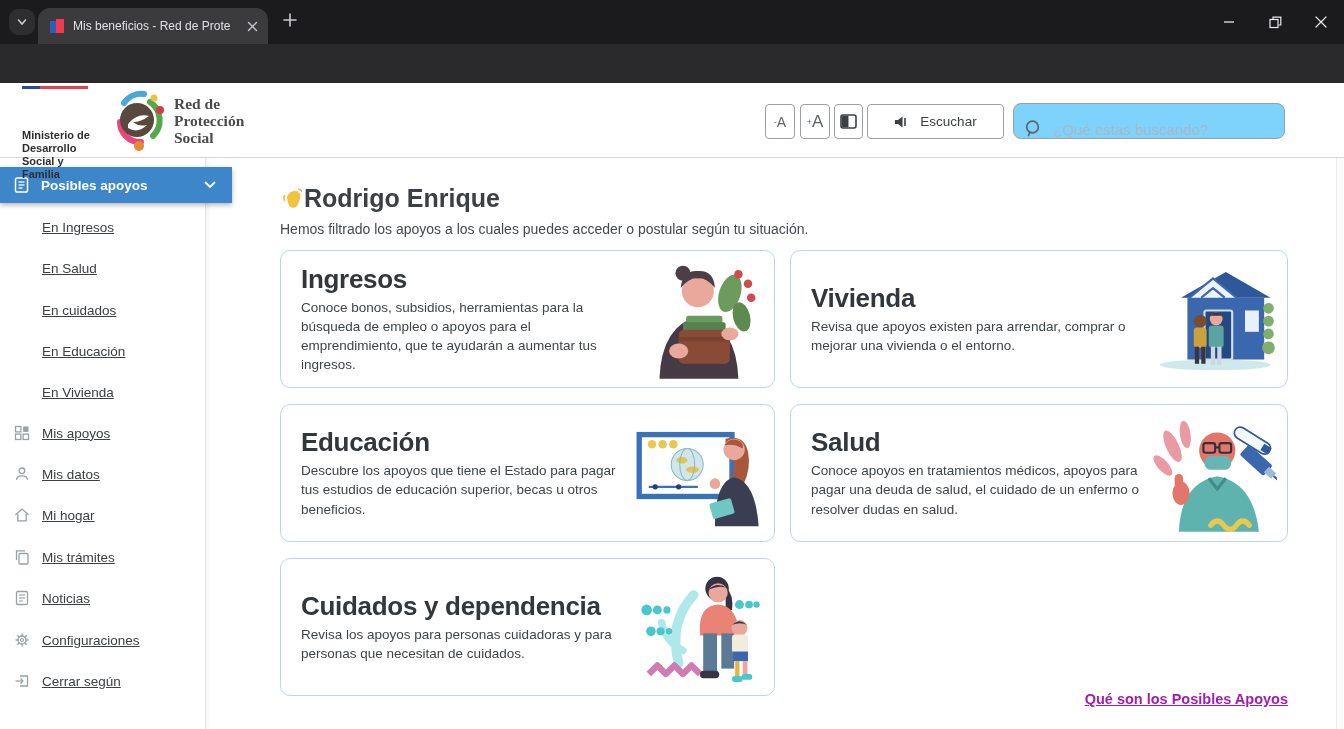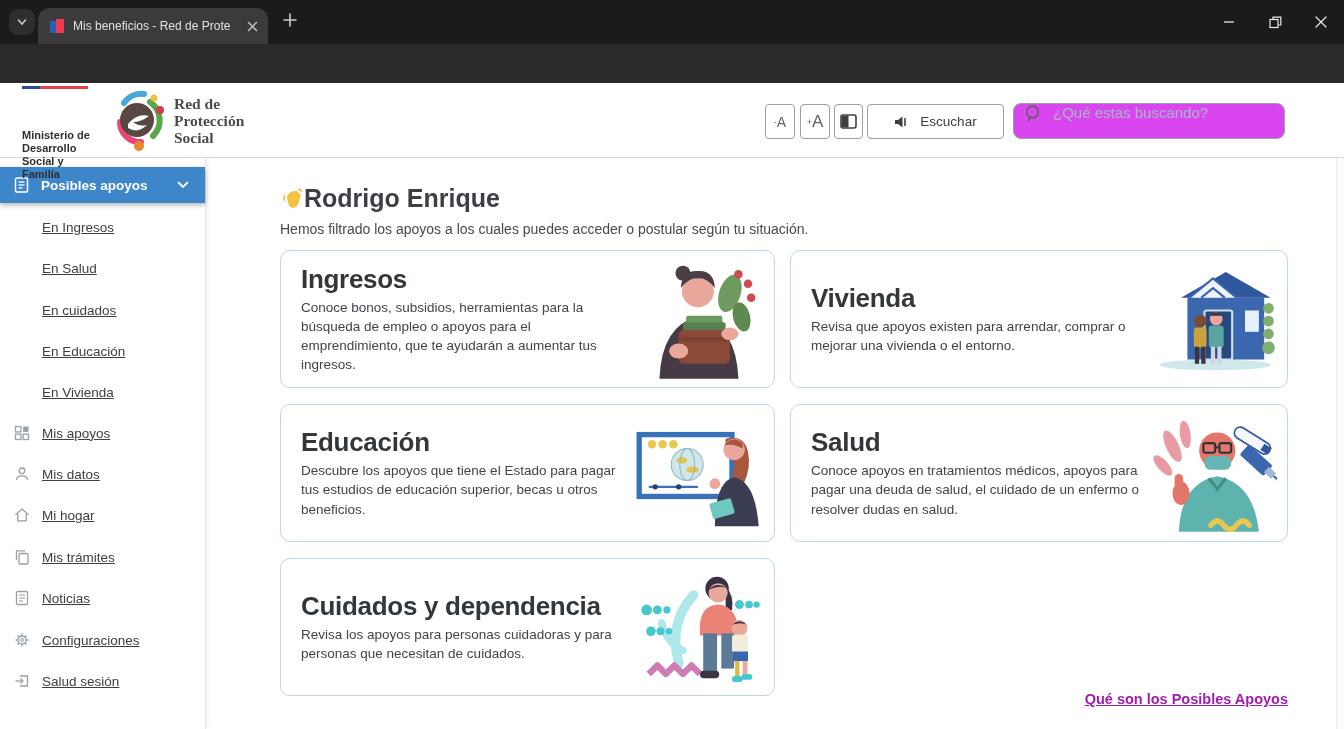--- a/index.html
+++ b/index.html
@@ -49,31 +49,31 @@
   .brand-text { margin-left:8px; font-family:"Liberation Serif", serif; font-weight:bold;
                 font-size:15.5px; line-height:17px; color:#4b4b4d; }
   .hdr-controls { position:absolute; top:21px; left:765px; display:flex; align-items:center; }
   .hbtn { height:35px; border:1px solid #9aa0a6; border-radius:4px; background:#fff; color:#5f6368;
           display:flex; align-items:center; justify-content:center; }
   .btn-adec { width:30px; font-size:14px; }
   .btn-ainc { width:30px; font-size:17px; margin-left:5px; }
   .btn-contrast { width:29px; margin-left:4px; }
   .btn-listen { width:137px; margin-left:4px; gap:10px; font-size:13.5px; color:#3c4043; }
   .hdr-search { position:absolute; left:1013px; top:20px; width:272px; height:36px;
-                border:1px solid #9aa0a6; border-radius:8px; background:#d946ef;
-                display:flex; align-items:flex-start; padding:0 10px; }
+                border:1px solid #9aa0a6; border-radius:8px; background:#7dd3fc;
+                display:flex; align-items:flex-end; padding:0 10px; }
   .hdr-search input { border:none; outline:none; flex:1; margin-left:10px; font-size:15px;
                       color:#3c4043; font-family:"Liberation Sans", sans-serif; background:transparent; }
   .hdr-search input::placeholder { color:#a9b7c6; }
   .sup { font-size:9px; vertical-align:super; }
 
   
   .sidebar { position:absolute; left:0; top:158px; width:206px; bottom:0; background:#fff;
              border-right:1px solid #e3e6e8; box-shadow:2px 0 4px rgba(0,0,0,.05); z-index:2; }
-  .side-active { position:absolute; left:0; top:9px; width:205px; height:36px; background:#3d86c9;
+  .side-active { position:absolute; left:0; top:9px; width:232px; height:36px; background:#3d86c9;
                  color:#fff; display:flex; align-items:center; box-shadow:0 2px 5px rgba(0,0,0,.3); }
   .side-active .lbl { font-size:13.5px; font-weight:bold; margin-left:12px; }
   .side-active .doc { margin-left:14px; display:flex; }
   .side-active .chev { margin-left:auto; margin-right:16px; display:flex; }
   .side-sub { position:absolute; left:42px; font-size:13.5px; color:#3c4043; text-decoration:underline;
               cursor:pointer; }
   .side-item { position:absolute; left:14px; display:flex; align-items:center; cursor:pointer; }
   .side-item .ic { width:17px; display:flex; }
   .side-item .lbl { margin-left:11px; font-size:13.5px; color:#3c4043; text-decoration:underline; }
 
@@ -355,21 +355,21 @@
     <span class="lbl">Configuraciones</span>
   </div>
   <div class="side-item" style="top:515px">
     <span class="ic">
         <svg width="16" height="16" viewBox="0 0 16 16">
           <path d="M6 3 H13.5 V13 H6" fill="none" stroke="#98a0a8" stroke-width="1.3"></path>
           <line x1="1.5" y1="8" x2="9" y2="8" stroke="#98a0a8" stroke-width="1.3"></line>
           <polyline points="6.5,5.5 9,8 6.5,10.5" fill="none" stroke="#98a0a8" stroke-width="1.3" stroke-linejoin="round"></polyline>
         </svg>
       </span>
-    <span class="lbl">Salud sesión</span>
+    <span class="lbl">Cerrar según</span>
   </div>
 </div>
 
 <div class="content">
   <div class="greeting">
     <svg width="24" height="24" viewBox="0 0 24 24">
       <path d="M8 15 Q5.5 8 9.5 6.5 Q10.5 4 12.5 5 Q13.5 2.8 15.8 4.2 Q18 3.2 18.6 6 Q21.4 6.6 20.2 10.4 L18.2 17 Q16.2 21.6 11.6 20.4 Q8.6 19.6 8 15 Z" fill="#f3c23f"></path>
       <path d="M4.5 8.5 Q3.2 10.8 4.5 13.5" fill="none" stroke="#f3c23f" stroke-width="1.6" stroke-linecap="round"></path>
       <path d="M19 2.2 Q20.8 2.6 21.6 4.2" fill="none" stroke="#e8a93b" stroke-width="1.4" stroke-linecap="round"></path>
     </svg>

